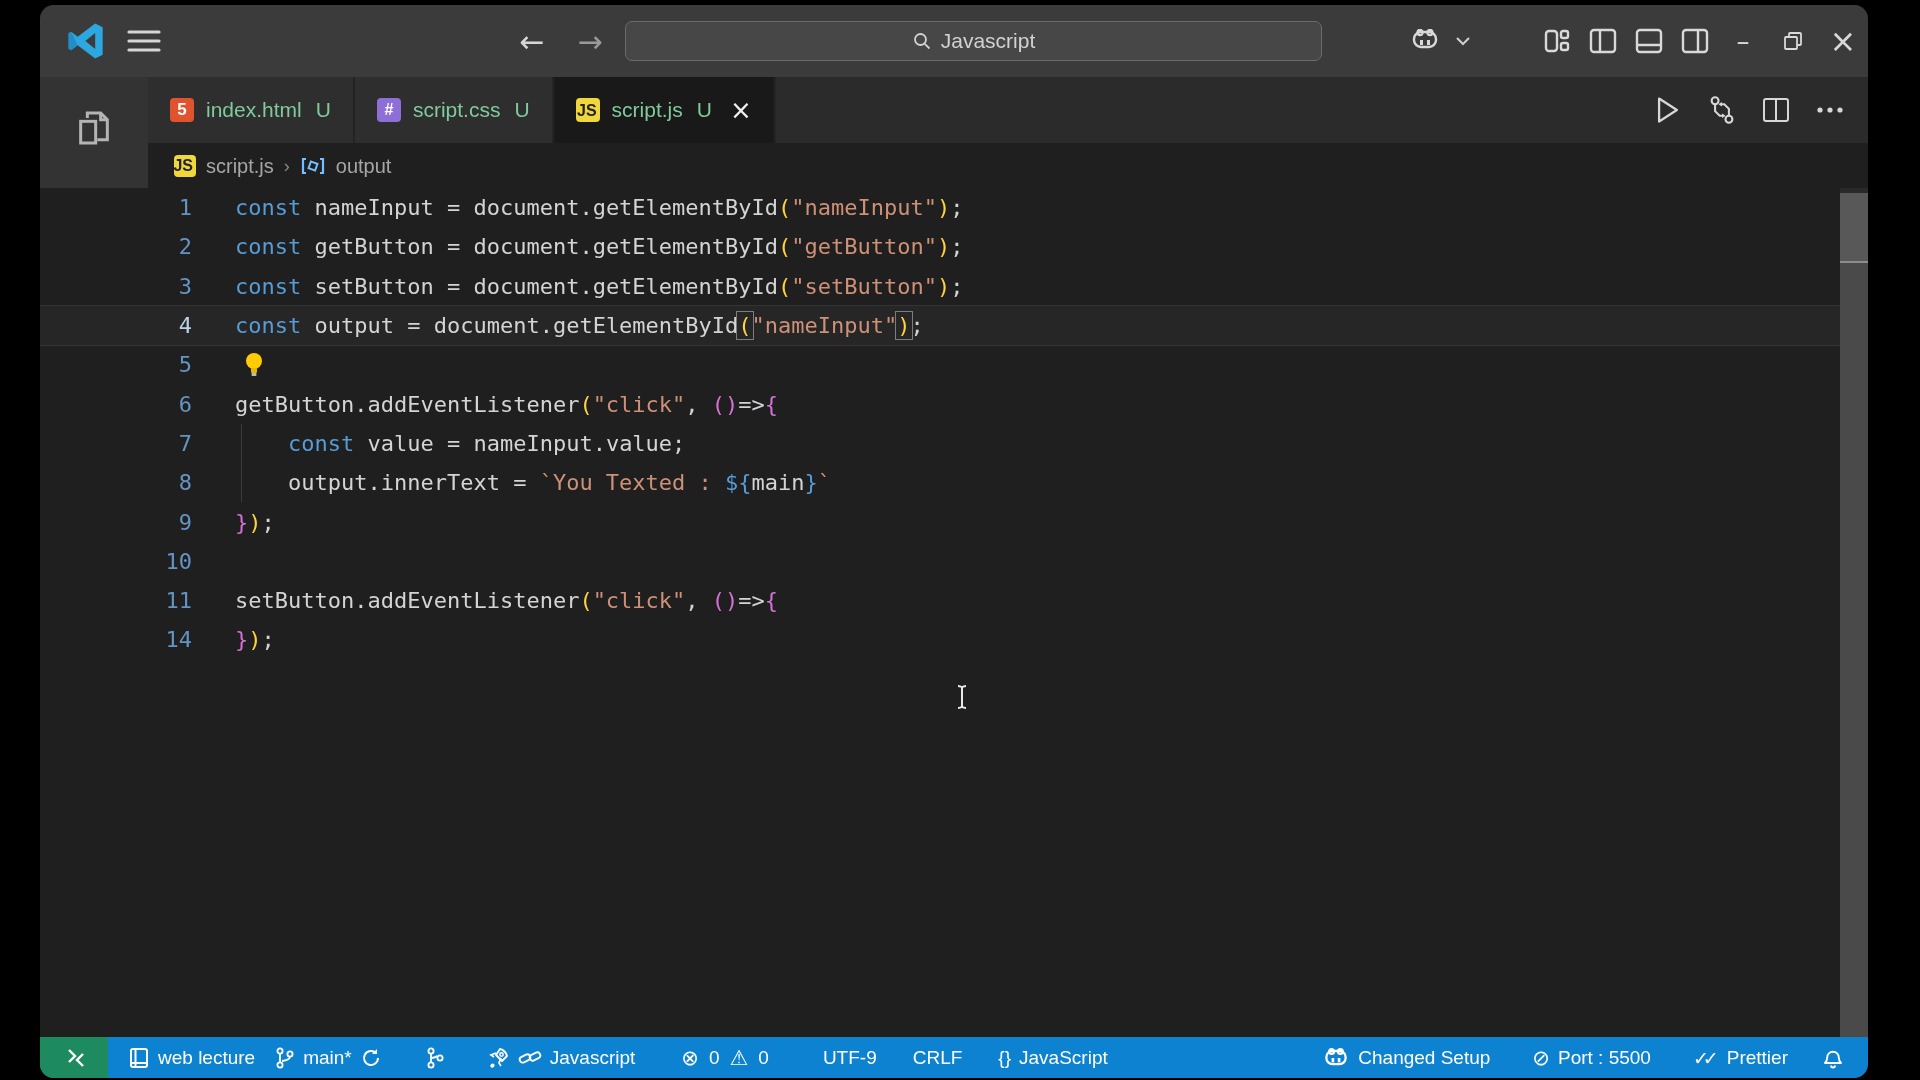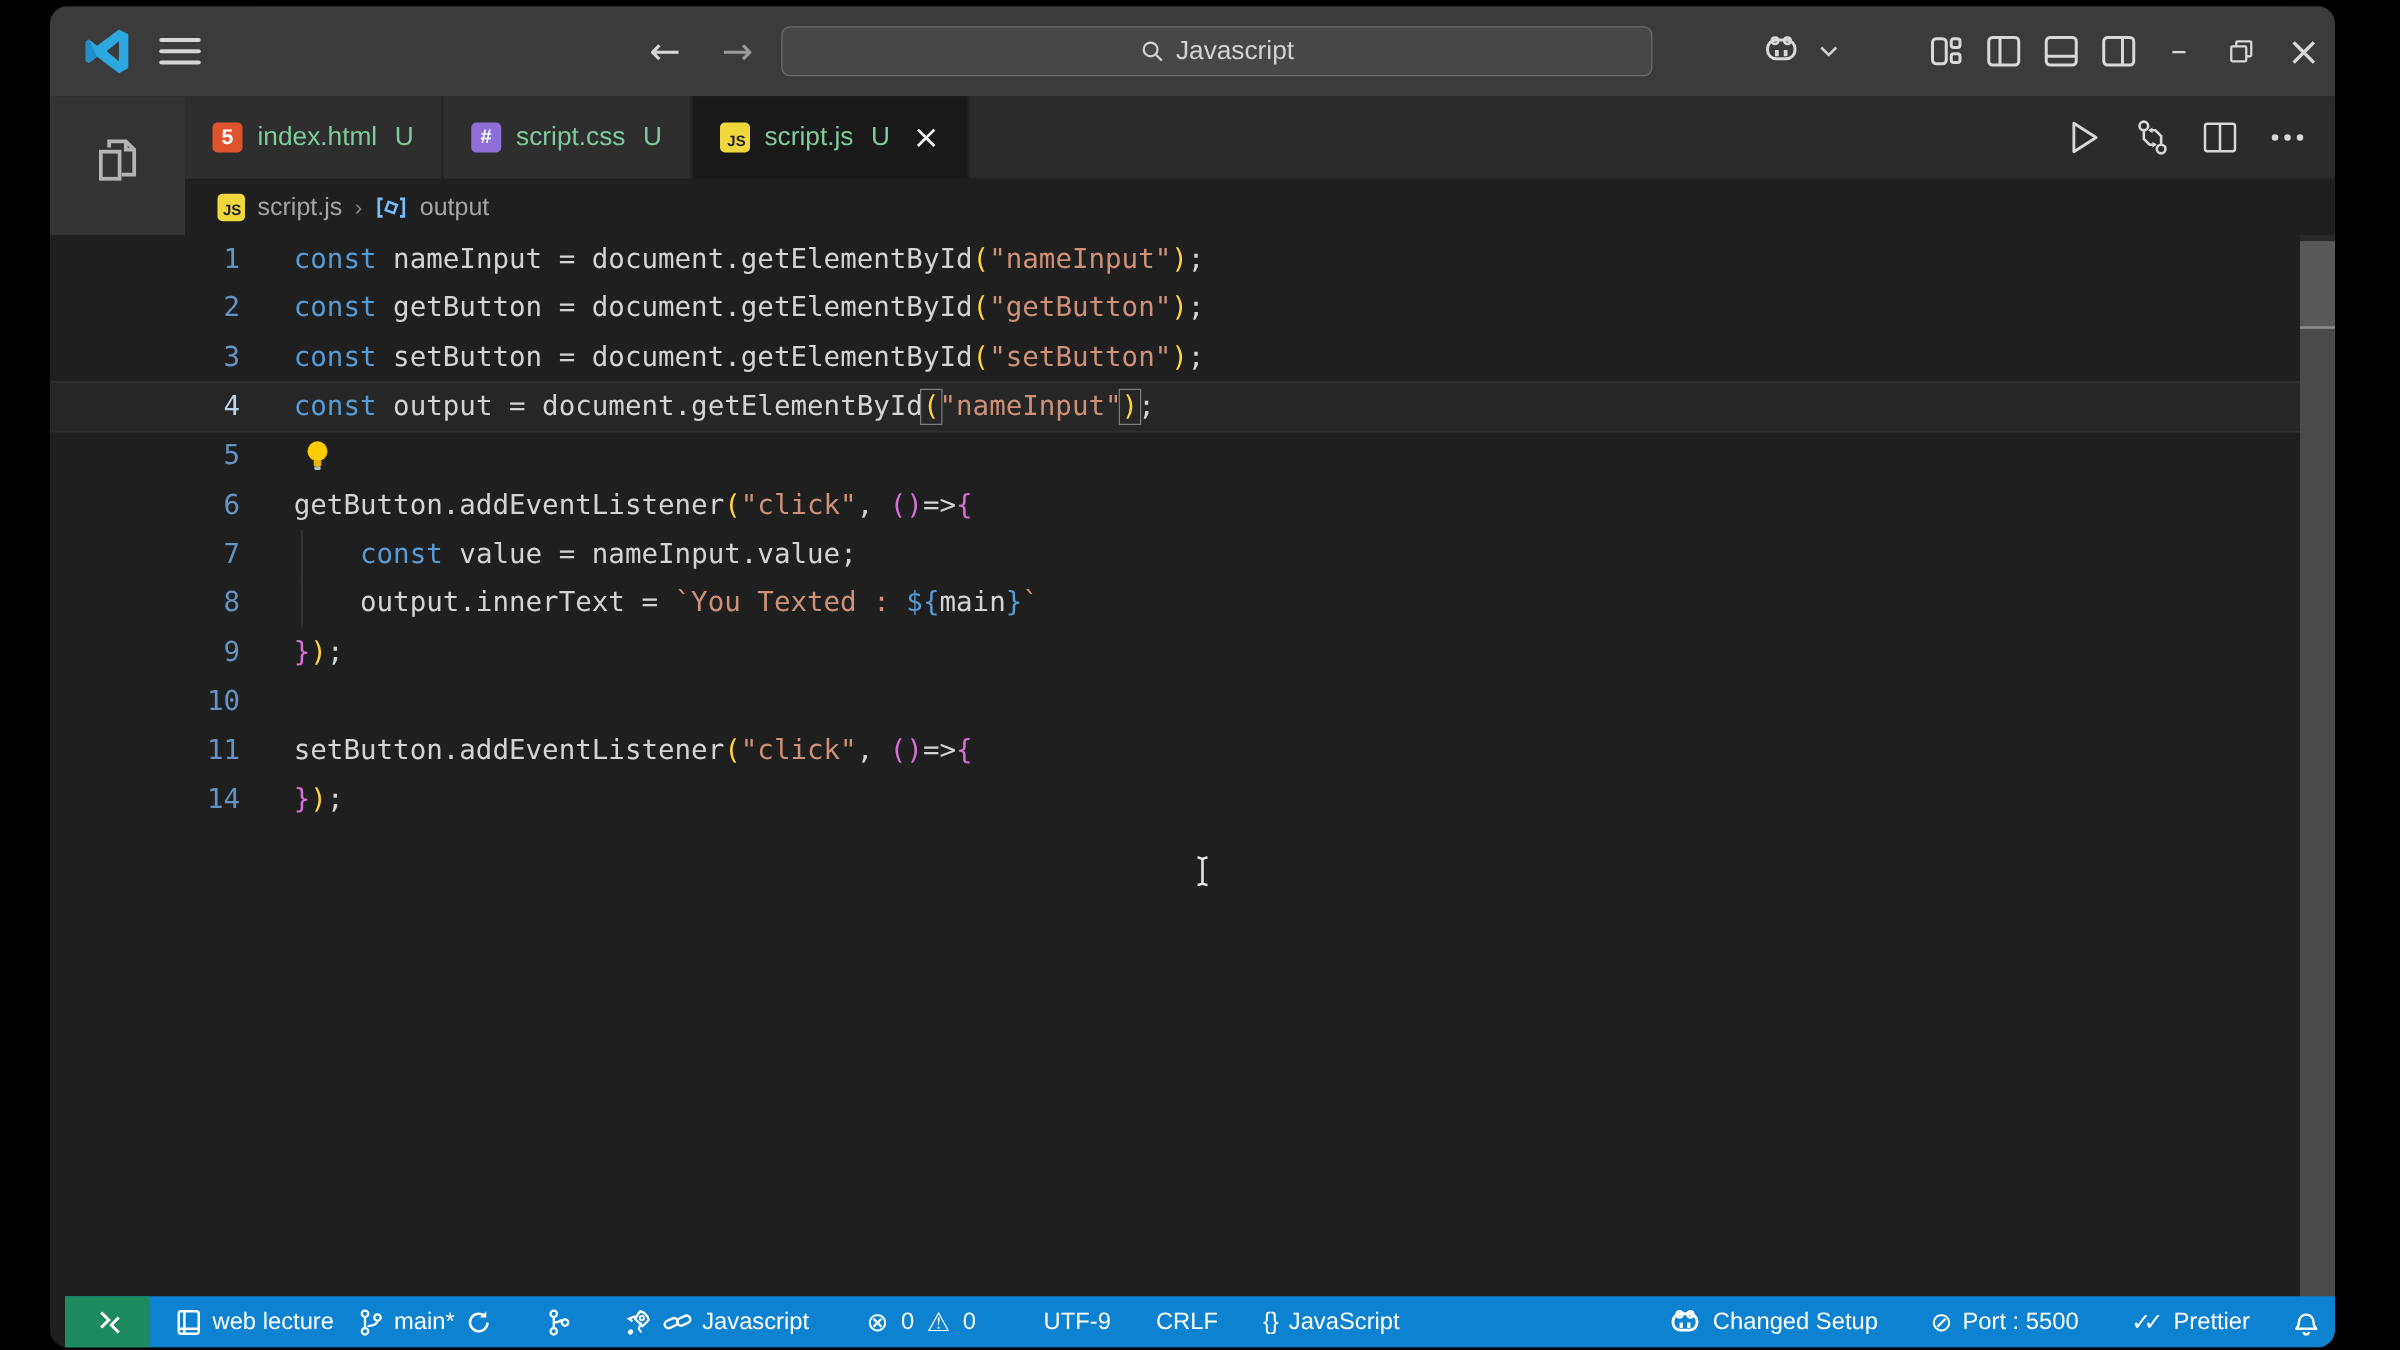--- a/index.html
+++ b/index.html
@@ -41,21 +41,21 @@
   .tabbar { position:absolute; left:108px; top:72px; right:0; height:66px; background:#2b2b2b;
             display:flex; }
   .tab { height:66px; display:flex; align-items:center; gap:12px; padding:0 22px;
          background:#2e2e2e; border-right:2px solid #242424; color:#7fcb9b; font-size:21px; }
   .tab.active { background:#191919; }
   .tab .u { margin-left:2px; color:#7fcb9b; }
   .ficon { width:24px; height:24px; border-radius:4px; display:flex; align-items:center;
            justify-content:center; font-weight:bold; }
   .ficon.html { background:#e0532f; color:#fff; font-size:17px; }
   .ficon.css  { background:#8e6fd8; color:#fff; font-size:16px; }
-  .ficon.js   { background:#f0d73b; color:#222; font-size:12px; align-items:flex-end;
+  .ficon.js   { background:#f0d73b; color:#222; font-size:16px; align-items:flex-end;
                 justify-content:flex-end; padding:2px 3px; }
   .tab-close { color:#f0f0f0; font-size:26px; margin-left:6px;
                font-family:"DejaVu Sans", sans-serif; }
   .editor-actions { position:absolute; right:8px; top:72px; height:66px; display:flex;
                     align-items:center; gap:14px; padding-right:10px; }
   .ea { width:40px; height:40px; display:flex; align-items:center; justify-content:center; }
 
   
   .breadcrumb { position:absolute; left:108px; top:138px; right:0; height:46px; background:#1f1f1f;
                 display:flex; align-items:center; gap:10px; padding-left:26px;
@@ -78,21 +78,21 @@
   .bulb { position:absolute; left:203px; top:7px; }
   .ibeam { position:absolute; left:915px; top:496px; }
 
   
   .scrollbar { position:absolute; right:0; top:183px; width:28px; bottom:41px; background:#292929; }
   .sb-thumb { position:absolute; left:0; top:5px; width:100%; height:845px; background:#4a4a4a; }
   .sb-cap { position:absolute; left:0; top:5px; width:100%; height:70px; background:#585858;
             border-bottom:2px solid #8d8d8d; }
 
   
-  .statusbar { position:absolute; left:12px; bottom:0; width:100%; height:41px; background:#0d82d1;
+  .statusbar { position:absolute; left:0; bottom:0; width:100%; height:41px; background:#0d82d1;
                display:flex; align-items:center; color:#fff; font-size:19px; }
   .remote { width:68px; height:41px; background:#1d8a5f; display:flex; align-items:center;
             justify-content:center; flex:none; }
   .sitem { display:flex; align-items:center; gap:8px; height:41px; padding:0 10px; }
   .sb-right { margin-left:auto; display:flex; align-items:center; padding-right:14px; }
   svg { display:block; }
 </style>
 </head>
 <body>
 

